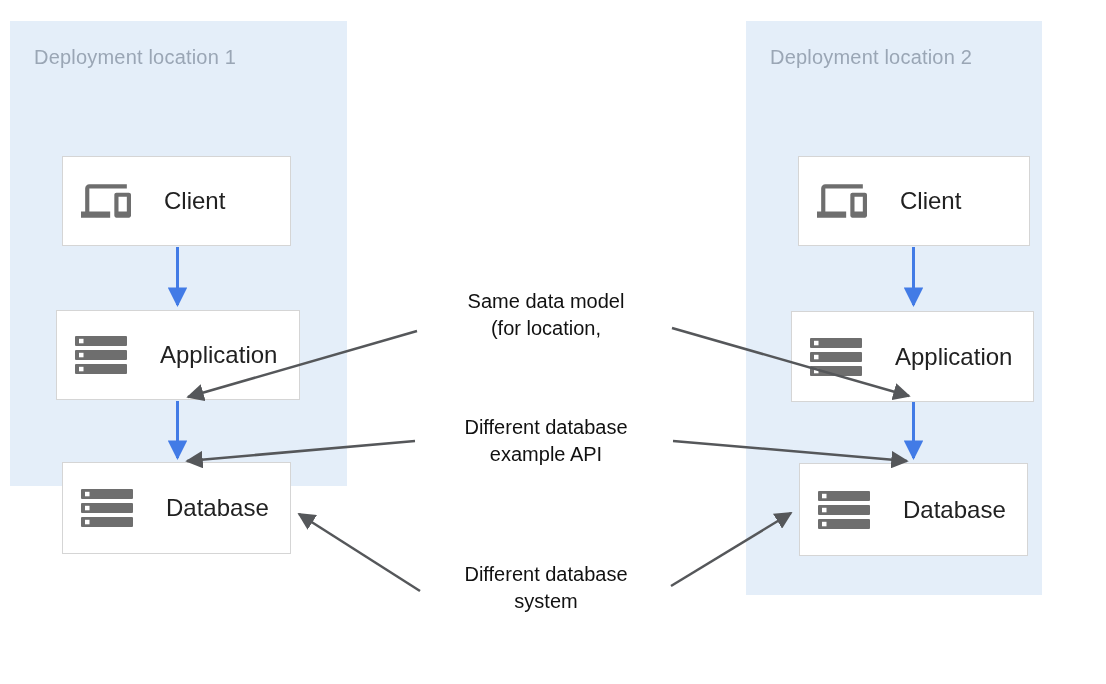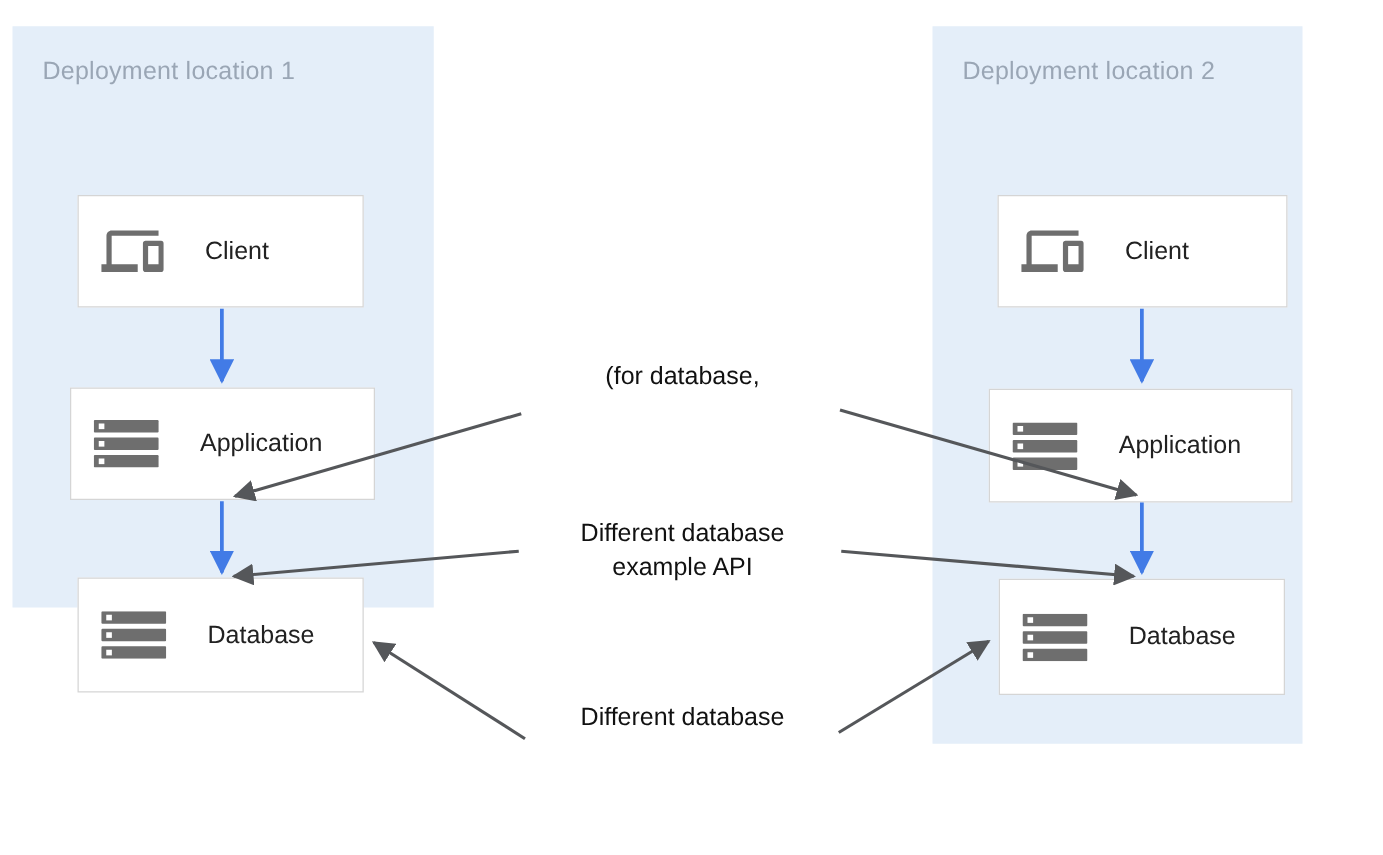--- a/index.html
+++ b/index.html
@@ -7,21 +7,21 @@
     position:relative;width:1106px;height:684px;background:#ffffff;
     font-family:"Liberation Sans","DejaVu Sans",sans-serif;overflow:hidden;
   }
   .panel{position:absolute;}
   .panel-title{position:absolute;left:24px;top:25px;font-size:20px;letter-spacing:.2px;white-space:nowrap;}
   .node{
     position:absolute;display:flex;align-items:center;gap:33px;
     padding-left:18px;box-sizing:border-box;background:#ffffff;
   }
   .node-icon{display:flex;align-items:center;flex:0 0 auto;}
-  .node-label{font-size:20px;white-space:nowrap;}
+  .node-label{font-size:24px;white-space:nowrap;}
   #arrow-layer{position:absolute;left:0;top:0;pointer-events:none;}
   .annotation{
     position:absolute;transform:translateX(-50%);text-align:center;
     font-size:20px;line-height:27px;white-space:nowrap;
   }
 </style>
 </head>
 <body>
 
 <div id="canvas">
@@ -131,22 +131,24 @@
         <line x1="913.5" y1="402" x2="913.5" y2="458" stroke="#427be6" stroke-width="3" marker-end="url(#head-blue)"></line>
      <line x1="417" y1="331" x2="188" y2="397" stroke="#55575a" stroke-width="2.5" marker-end="url(#head-gray)"></line>
         <line x1="672" y1="328" x2="909" y2="396" stroke="#55575a" stroke-width="2.5" marker-end="url(#head-gray)"></line>
         <line x1="415" y1="441" x2="187" y2="461" stroke="#55575a" stroke-width="2.5" marker-end="url(#head-gray)"></line>
         <line x1="673" y1="441" x2="907" y2="461" stroke="#55575a" stroke-width="2.5" marker-end="url(#head-gray)"></line>
         <line x1="420" y1="591" x2="299" y2="514" stroke="#55575a" stroke-width="2.5" marker-end="url(#head-gray)"></line>
         <line x1="671" y1="586" x2="791" y2="513" stroke="#55575a" stroke-width="2.5" marker-end="url(#head-gray)"></line>
    </svg>
     </div>
     <div class="annotation" style="left: 546px; top: 288px; color: rgb(17, 17, 17);">
-      <div>(for database,</div>
+      <div>Same data model</div>
+      <div>(for location,</div>
     </div>
     <div class="annotation" style="left: 546px; top: 414px; color: rgb(17, 17, 17);">
       <div>Different database</div>
       <div>example API</div>
     </div>
     <div class="annotation" style="left: 546px; top: 561px; color: rgb(17, 17, 17);">
       <div>Different database</div>
+      <div>system</div>
     </div>
   </div>
 
 </body></html>

